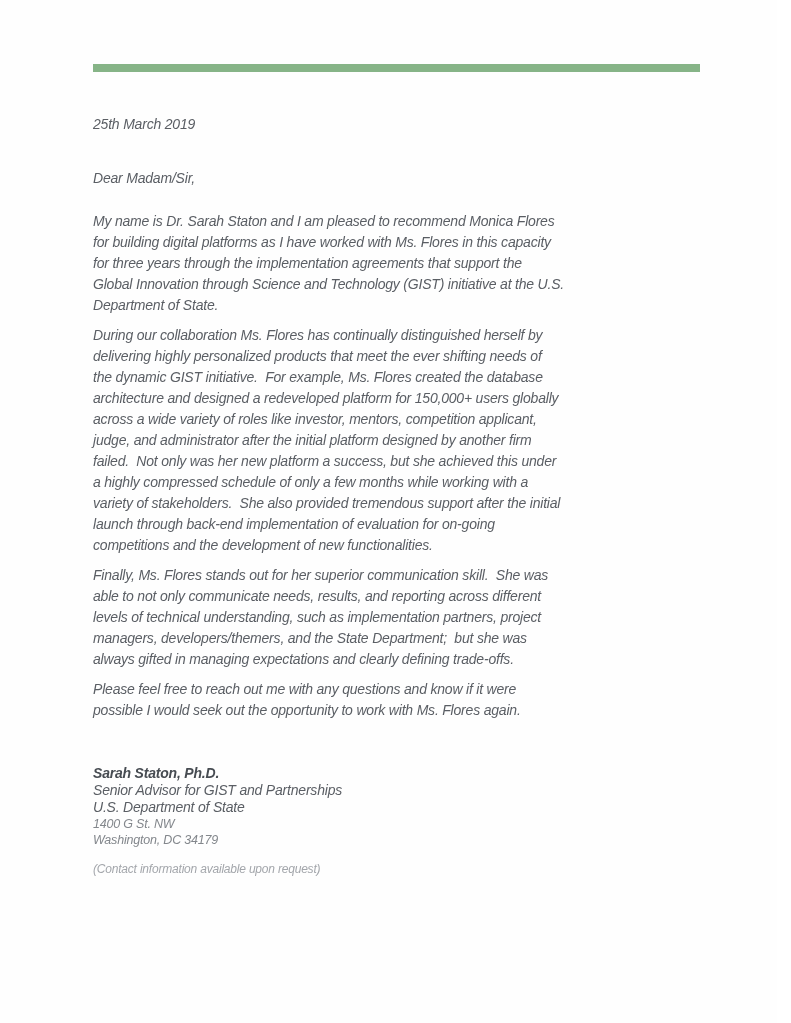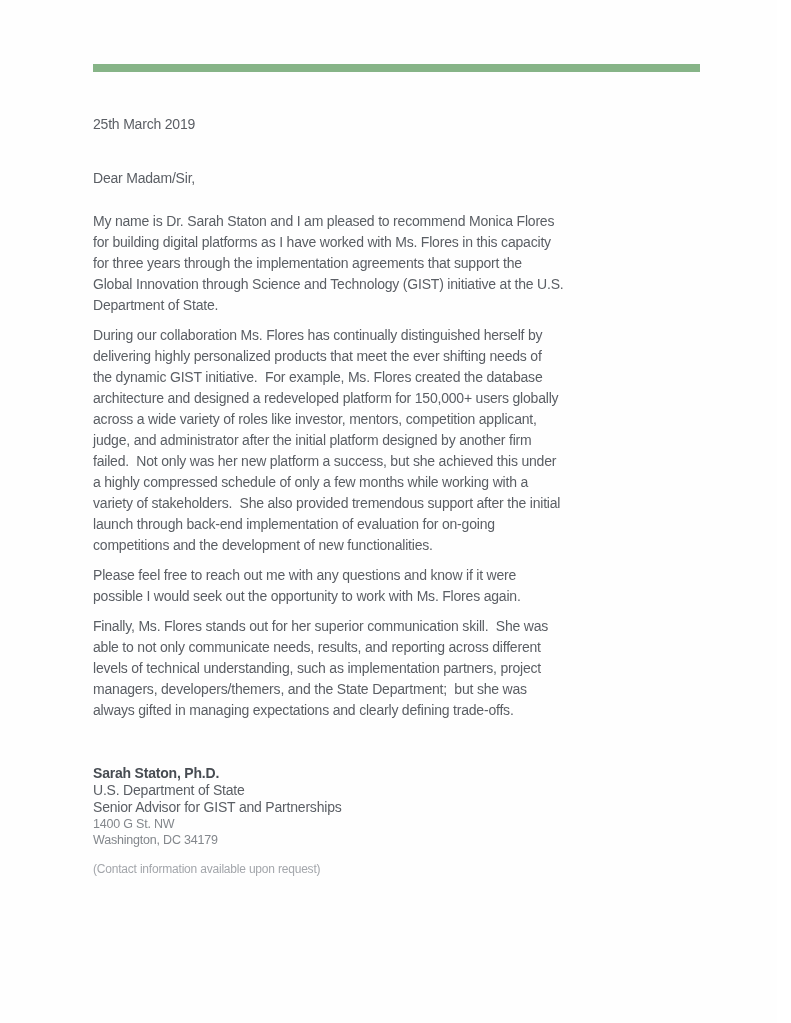--- a/index.html
+++ b/index.html
@@ -5,20 +5,21 @@
   * { margin: 0; padding: 0; box-sizing: border-box; }
   html, body { background: #ffffff; }
   .page {
     position: relative;
     width: 777px;
     height: 1023px;
     background: var(--page-background, #fefefe);
     font-family: "Liberation Sans", "DejaVu Sans", sans-serif;
     color: var(--body-text-color, #5a5e64);
     overflow: hidden;
+    font-style: italic;
   }
   .accent-bar {
     position: absolute;
     left: 93px;
     top: 64px;
     width: 607px;
     height: 8px;
     background: var(--accent-color, #86b487);
   }
   .content {
@@ -80,34 +81,34 @@
 the dynamic GIST initiative.  For example, Ms. Flores created the database
 architecture and designed a redeveloped platform for 150,000+ users globally
 across a wide variety of roles like investor, mentors, competition applicant,
 judge, and administrator after the initial platform designed by another firm
 failed.  Not only was her new platform a success, but she achieved this under
 a highly compressed schedule of only a few months while working with a
 variety of stakeholders.  She also provided tremendous support after the initial
 launch through back-end implementation of evaluation for on-going
 competitions and the development of new functionalities.</p>
 
-    <p class="para">Please feel free to reach out me with any questions and know if it were
-possible I would seek out the opportunity to work with Ms. Flores again.</p>
-
     <p class="para">Finally, Ms. Flores stands out for her superior communication skill.  She was
 able to not only communicate needs, results, and reporting across different
 levels of technical understanding, such as implementation partners, project
 managers, developers/themers, and the State Department;  but she was
 always gifted in managing expectations and clearly defining trade-offs.</p>
 
+    <p class="para">Please feel free to reach out me with any questions and know if it were
+possible I would seek out the opportunity to work with Ms. Flores again.</p>
+
 
     <div class="signature-block">
       <div class="sig-name">Sarah Staton, Ph.D.</div>
+      <div class="sig-line">Senior Advisor for GIST and Partnerships</div>
       <div class="sig-line">U.S. Department of State</div>
-      <div class="sig-line">Senior Advisor for GIST and Partnerships</div>
       <div class="sig-addr">1400 G St. NW</div>
       <div class="sig-addr">Washington, DC 34179</div>
     </div>
 
     <div class="contact-note">(Contact information available upon request)</div>
 
   </div>
 </div>
 
 </body></html>

